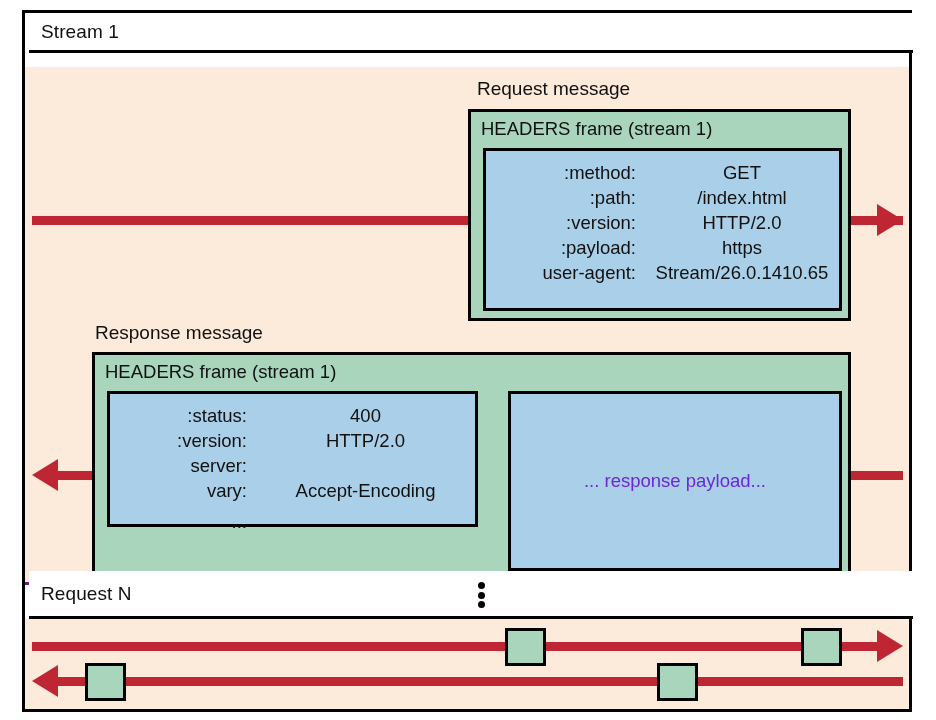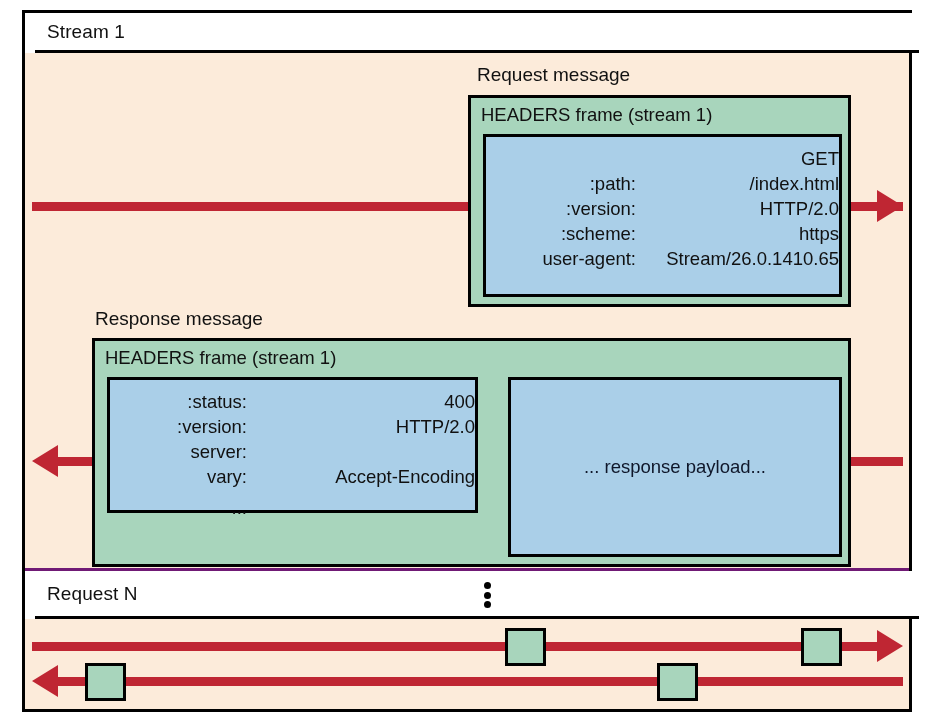--- a/index.html
+++ b/index.html
@@ -1,87 +1,88 @@
 <!DOCTYPE html>
 <html><head>
 <meta charset="utf-8">
 <style>
   html,body{margin:0;padding:0;background:#ffffff;}
   body{width:936px;height:720px;font-family:"Liberation Sans",sans-serif;-webkit-font-smoothing:antialiased;}
   #stage{position:relative;width:936px;height:720px;overflow:hidden;background:#ffffff;}
 
   .outer{position:absolute;left:22px;top:10px;width:890px;height:702px;border:3px solid #000;box-sizing:border-box;background:#fff;}
 
-  .stream-header{position:absolute;left:10px;width:100%;background:#fff;box-sizing:border-box;border-bottom:3px solid #000;}
+  .stream-header{position:absolute;left:4px;width:100%;background:#fff;box-sizing:border-box;border-bottom:3px solid #000;}
   .stream-header .lbl{position:absolute;left:12px;top:50%;transform:translateY(-50%);font-size:19px;color:#111;letter-spacing:.1px;white-space:nowrap;}
 
   .stream-body{position:absolute;left:0;width:100%;background:#FCEBDA;box-sizing:border-box;}
 
   
   .rline{position:absolute;height:9px;background:#BF2633;}
   .arrow-r{position:absolute;width:0;height:0;border-top:16px solid transparent;border-bottom:16px solid transparent;border-left:26px solid #BF2633;}
   .arrow-l{position:absolute;width:0;height:0;border-top:16px solid transparent;border-bottom:16px solid transparent;border-right:26px solid #BF2633;}
 
   
   .msg-label{position:absolute;font-size:19px;color:#111;white-space:nowrap;}
   .greenframe{position:absolute;background:#A8D5BC;border:3px solid #000;box-sizing:border-box;}
   .frame-title{position:absolute;font-size:18.5px;color:#111;white-space:nowrap;}
   .bluebox{position:absolute;background:#AACFE8;border:3px solid #000;box-sizing:border-box;}
 
   
   .kvtable{position:absolute;left:0;top:0;width:100%;padding-top:9px;}
   .kvrow{display:flex;line-height:25px;font-size:18.5px;color:#111;white-space:nowrap;}
   .kvkey{flex:0 0 auto;text-align:right;padding-right:9px;}
-  .kvval{flex:1 1 auto;text-align:right;}
+  .kvval{flex:1 1 auto;text-align:center;}
 
-  .payload{position:absolute;left:0;top:0;width:100%;height:100%;display:flex;align-items:center;justify-content:center;font-size:18.5px;color:#0f172a;}
+  .payload{position:absolute;left:0;top:0;width:100%;height:100%;display:flex;align-items:center;justify-content:center;font-size:18.5px;color:#6d28d9;}
 
   .vdots{position:absolute;display:flex;flex-direction:column;align-items:center;justify-content:space-between;}
   .vdots i{display:block;width:7px;height:7px;border-radius:50%;background:#000;}
 
   .blk{position:absolute;background:#A8D5BC;border:3px solid #000;box-sizing:border-box;}
 </style>
 </head>
 <body>
 
 <div id="stage">
   <div class="outer">
 
     <div class="stream-header" style="top:0;height:40px;">
       <span class="lbl">Stream 1</span>
     </div>
 
-    <div class="stream-body" style="top:40px;height:518px;border-bottom:3px solid #701a75;">
+    <div class="stream-body" style="top:54px;height:518px;border-bottom:3px solid #701a75;">
 
       <div class="rline" style="left:7px;top:149px;width:871px;"></div>
       <div class="arrow-r" style="left:852px;top:137px;"></div>
 
       <div class="rline" style="left:32px;top:404px;width:846px;"></div>
       <div class="arrow-l" style="left:7px;top:392px;"></div>
 
       <div class="msg-label" style="left:452px;top:11px;">Request message</div>
 
       <div class="greenframe" style="left:443px;top:42px;width:383px;height:212px;">
         <div class="frame-title" style="left:10px;top:6px;">HEADERS frame (stream 1)</div>
 
         <div class="bluebox" style="left:12px;top:36px;width:359px;height:163px;">
           <div class="kvtable">
             <div class="kvrow">
+              <span class="kvkey" style="width:150px;">:method:</span>
               <span class="kvval">GET</span>
             </div>
             <div class="kvrow">
               <span class="kvkey" style="width:150px;">:path:</span>
               <span class="kvval">/index.html</span>
             </div>
             <div class="kvrow">
               <span class="kvkey" style="width:150px;">:version:</span>
               <span class="kvval">HTTP/2.0</span>
             </div>
             <div class="kvrow">
-              <span class="kvkey" style="width:150px;">:scheme:</span>
+              <span class="kvkey" style="width:150px;">:payload:</span>
               <span class="kvval">https</span>
             </div>
             <div class="kvrow">
               <span class="kvkey" style="width:150px;">user-agent:</span>
               <span class="kvval">Stream/26.0.1410.65</span>
             </div>
           </div>
         </div>
       </div>
 

